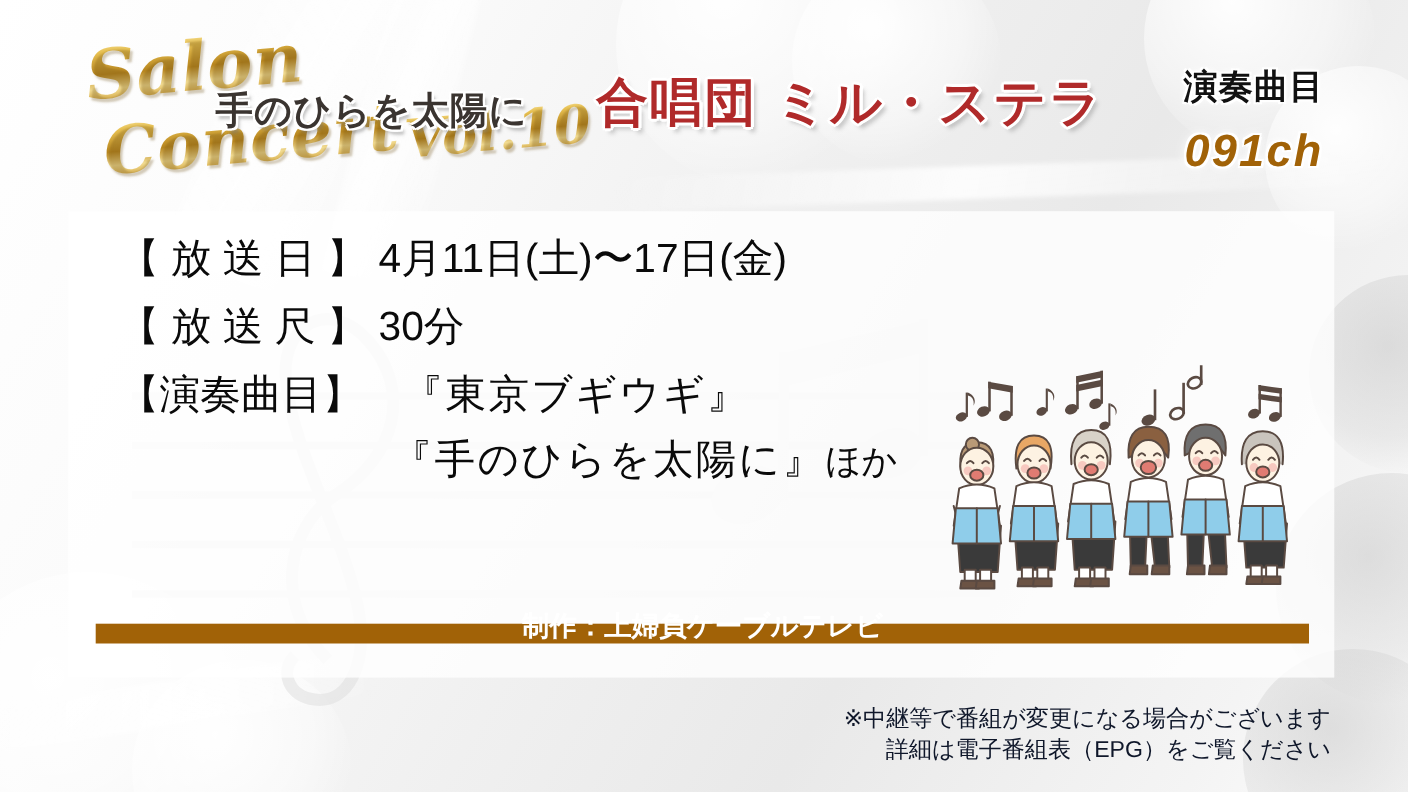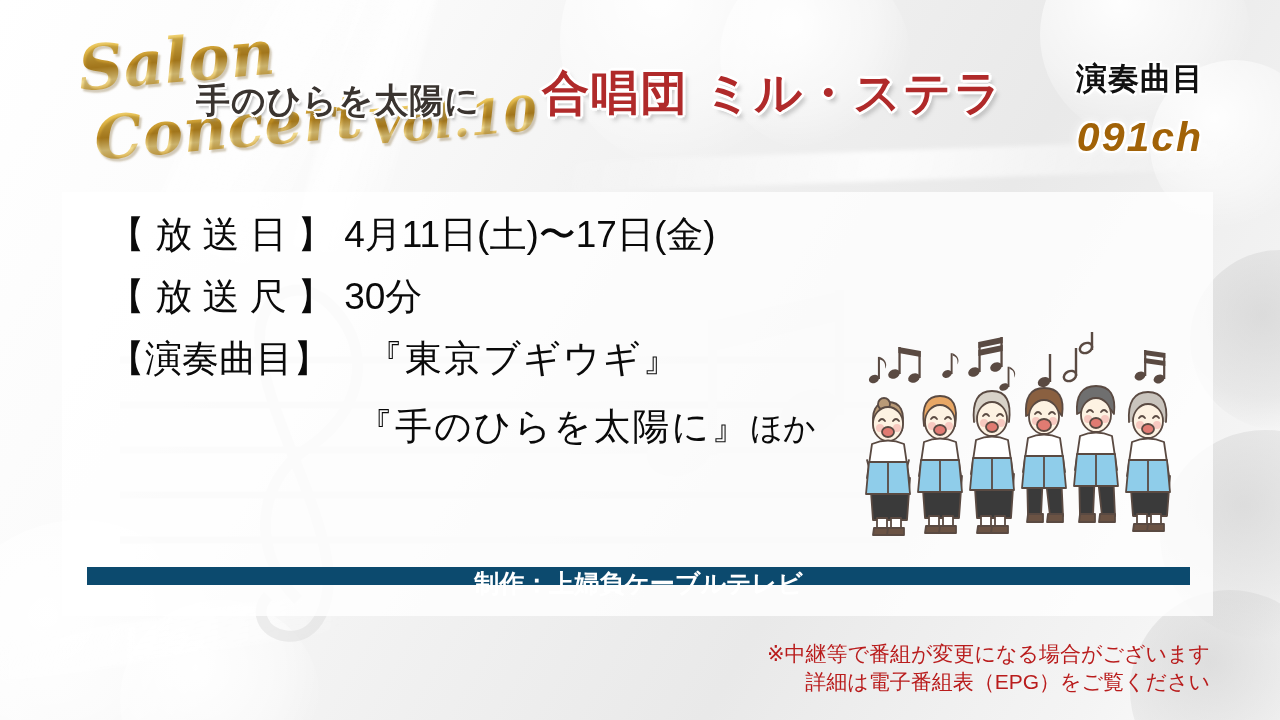--- a/index.html
+++ b/index.html
@@ -173,57 +173,56 @@
   .red { color: #ea0a0a; }
   .red-note { color: #ea0a0a; font-size: 24px; }
   .gap { display: inline-block; width: 14px; }
 
   .row-songs {
     display: block;
     margin-bottom: 0;
   }
   .song-line-1 { display: flex; align-items: baseline; }
   .song-line-2 {
-    margin-top: 34px;
+    margin-top: 22px;
     margin-left: 248px;
     font-size: 37px;
     letter-spacing: 2px;
-    font-family: Liberation Mono, monospace;
   }
   .song-title { letter-spacing: 2px; margin-left: 26px; }
   .song-suffix { font-size: 32px; letter-spacing: 0; }
 
   
   .credit-bar {
     position: absolute;
     left: 87px;
     top: 567px;
     width: 1103px;
     height: 18px;
-    background: #0c4a6e;
+    background: #a16207;
     display: flex;
-    align-items: flex-start;
+    align-items: flex-end;
     justify-content: center;
   }
   .credit-text {
     color: #ffffff;
     font-size: 25px;
     font-weight: 700;
     letter-spacing: 0px;
   }
 
   
   .footer-note {
     position: absolute;
     right: 70px;
     top: 640px;
     text-align: right;
     font-size: 21px;
     line-height: 1.35;
-    color: #b91c1c;
+    color: #0f172a;
   }
 
   
   .choir {
     position: absolute;
     left: 852px;
     top: 332px;
     width: 330px;
     height: 232px;
   }

